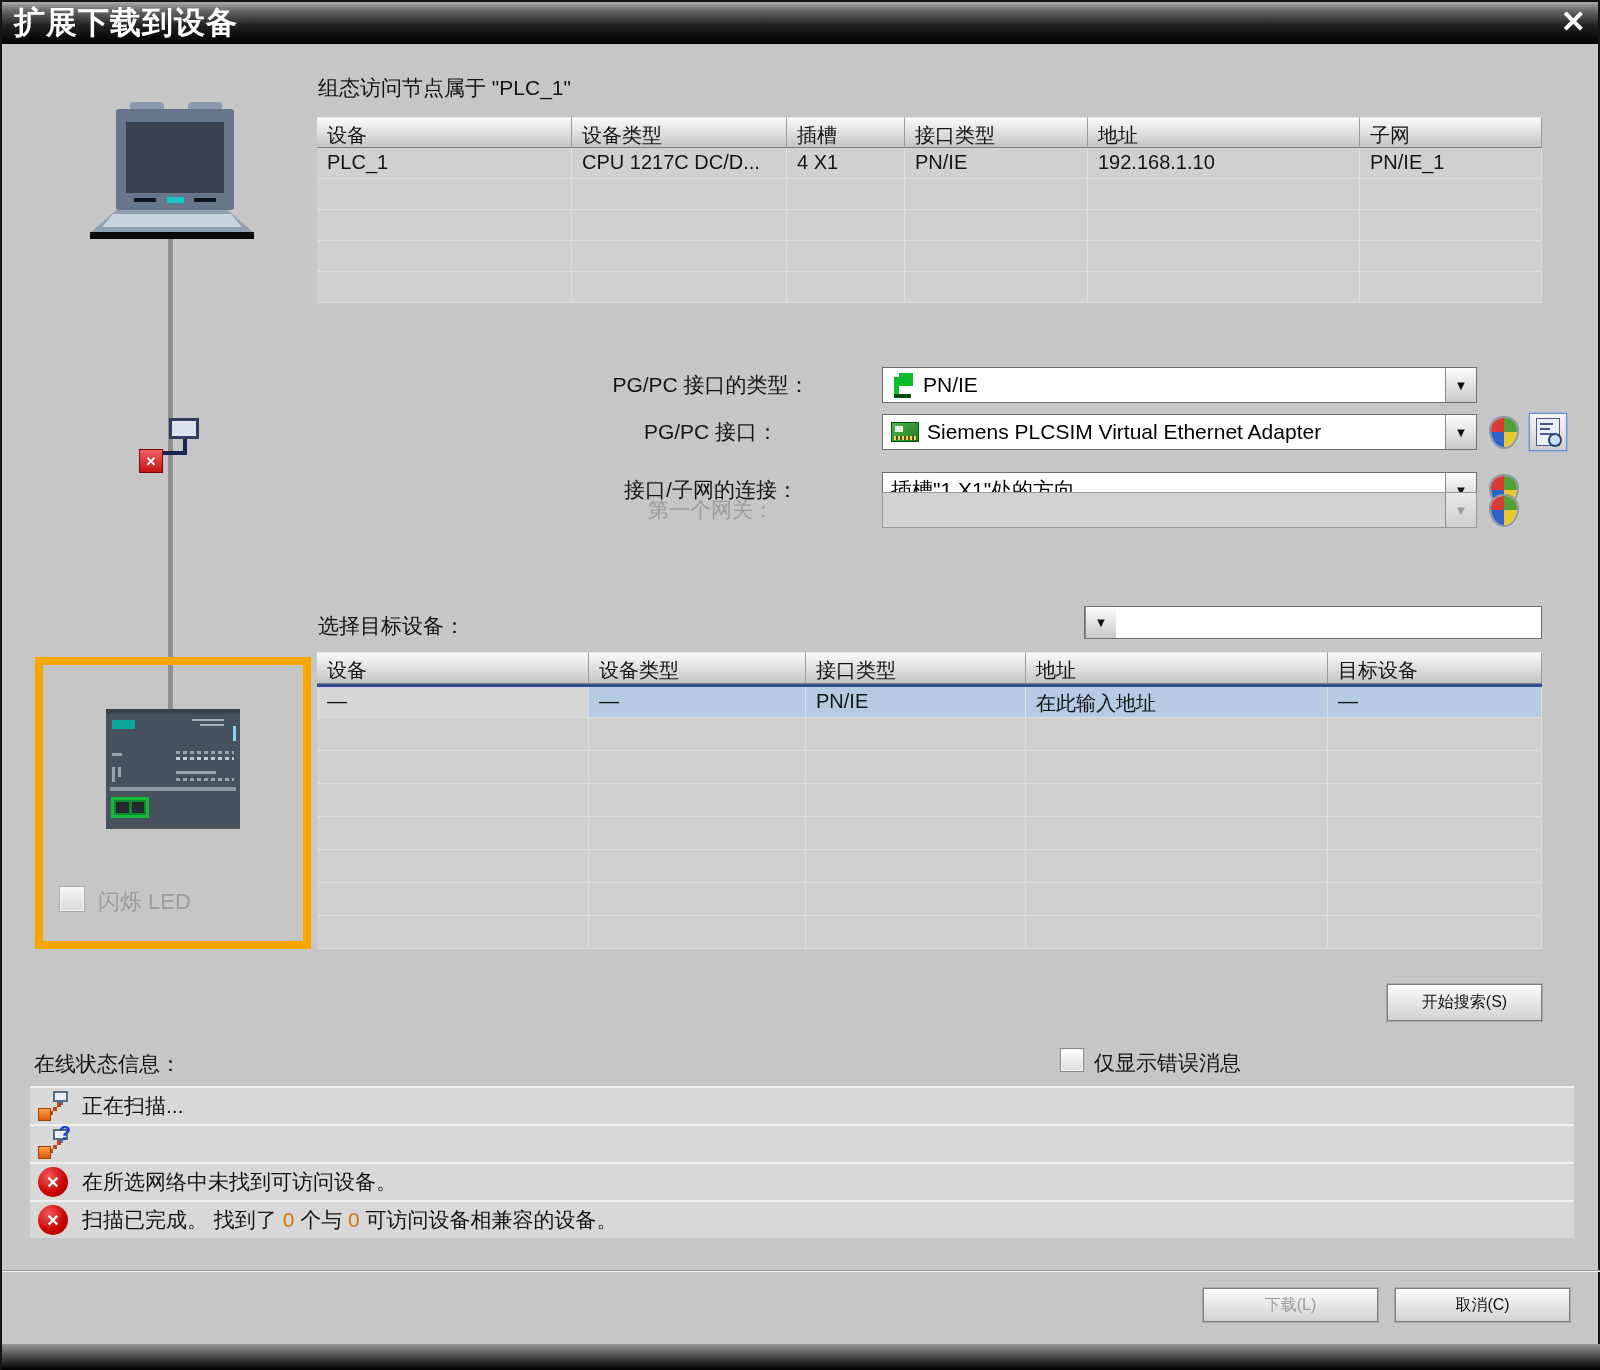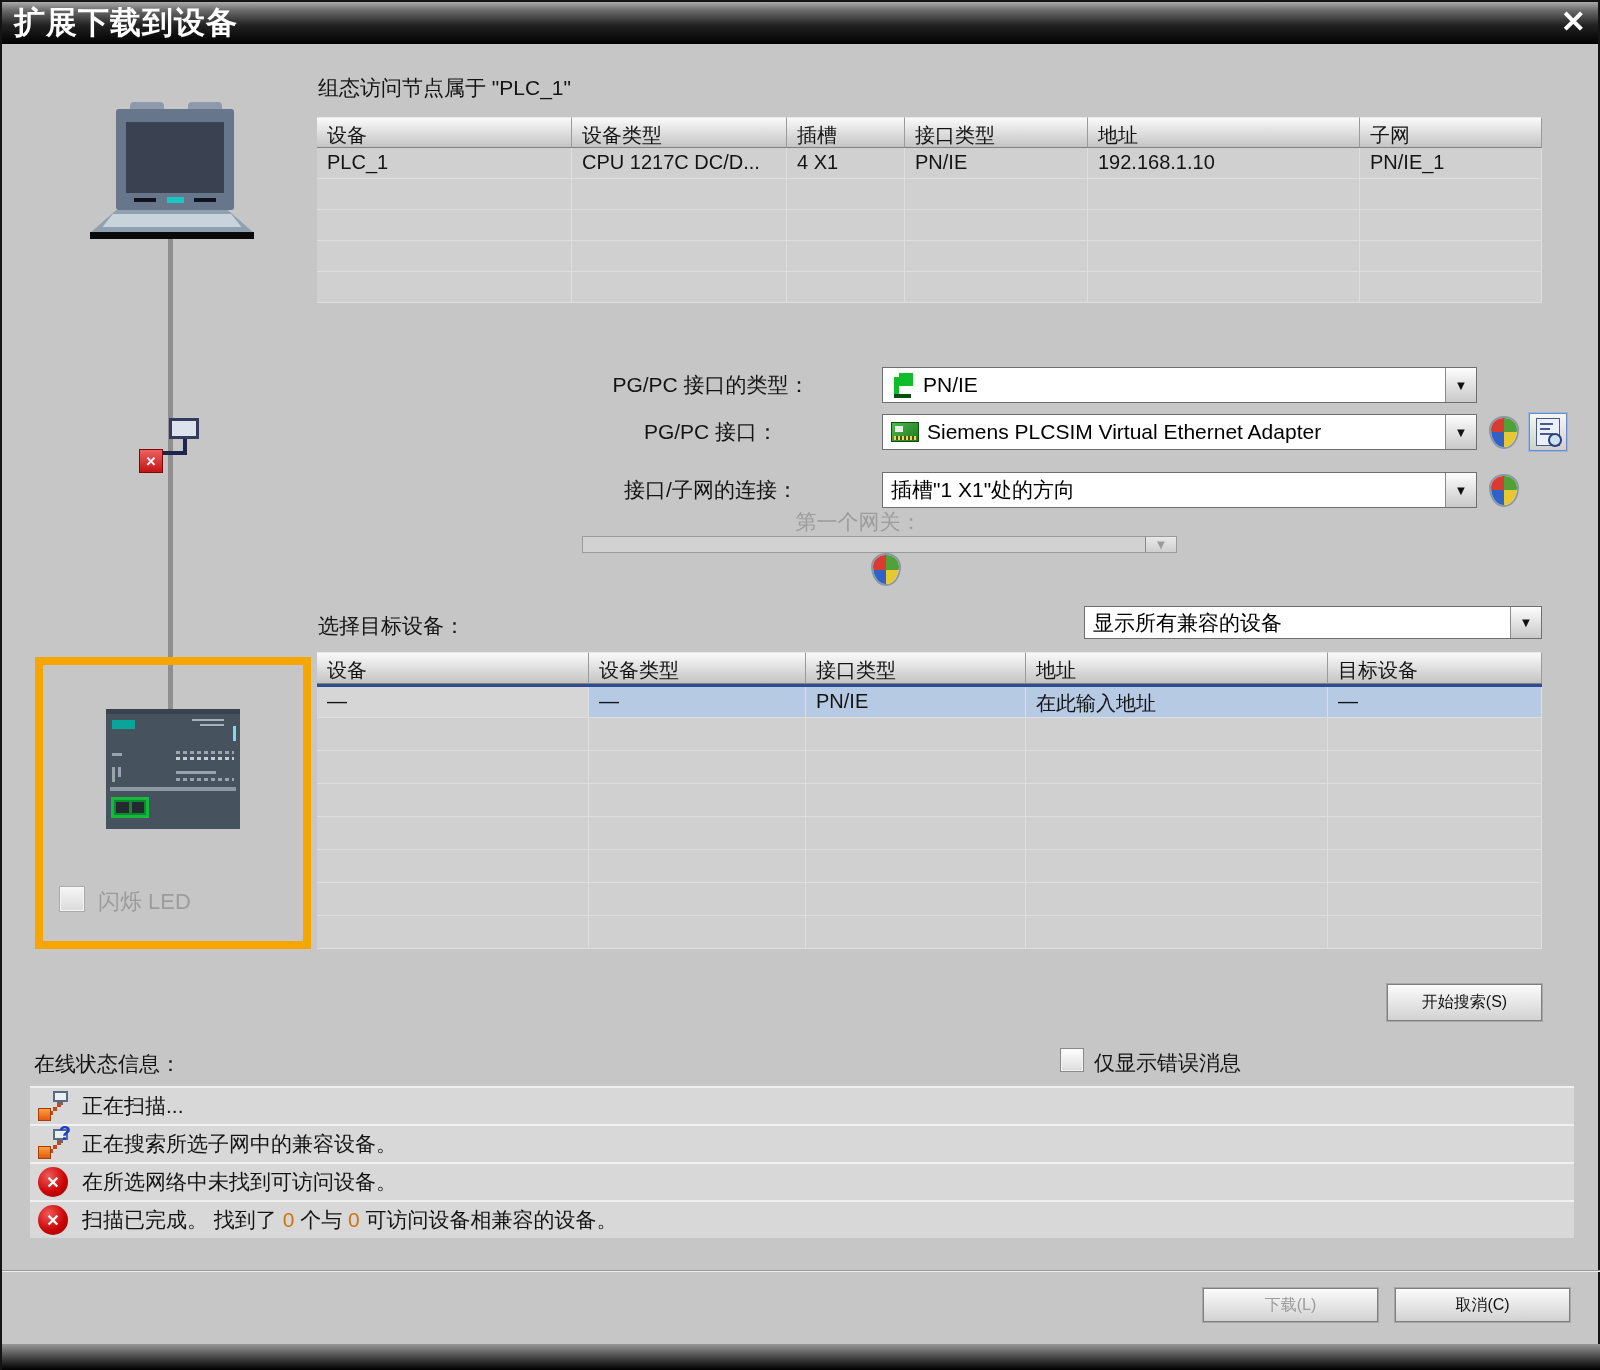--- a/index.html
+++ b/index.html
@@ -291,37 +291,36 @@
       <span class="arrow">▼</span>
     </div>
     <span class="shield">
         <span class="q tl"></span>
         <span class="q tr"></span>
         <span class="q bl"></span>
         <span class="q br"></span>
       </span>
   </div>
 
-  <div class="prow" style="top:506px;flex-direction:column;">
+  <div class="prow" style="top:490px;">
     <span class="lbl plabel dim">第一个网关：</span>
     <div class="combo disabled">
       <span class="val"></span>
       <span class="arrow">▼</span>
     </div>
     <span class="shield">
         <span class="q tl"></span>
         <span class="q tr"></span>
         <span class="q bl"></span>
         <span class="q br"></span>
       </span>
   </div>
 
   <div class="abs lbl" style="left:316px;top:610px;">选择目标设备：</div>
   <div class="abs combo wfilter" style="left:1082px;top:604px;">
-    <span class="val">显示所有兼容的设备</span>
     <span class="arrow">▼</span>
   </div>
 
   <div class="abs tbl t2" style="left:315px;top:650px;width:1225px;">
     <div class="trow">
       <div class="th g0">设备</div>
       <div class="th g1">设备类型</div>
       <div class="th g2">接口类型</div>
       <div class="th g3">地址</div>
       <div class="th g4">目标设备</div>
@@ -431,21 +430,20 @@
         <span class="iscn">
           <span class="mon"></span>
           <span class="stand"></span>
           <span class="d p1"></span>
           <span class="d p2"></span>
           <span class="d p3"></span>
           <span class="sq"></span>
           <span class="qm">?</span>
         </span>
       </span>
-    <span class="txt">正在搜索所选子网中的兼容设备。</span>
   </div>
   <div class="statusrow" style="top:1160px;">
     <span class="iwrap">
         <span class="ierr">✕</span>
       </span>
     <span class="txt">在所选网络中未找到可访问设备。</span>
   </div>
   <div class="statusrow" style="top:1198px;">
     <span class="iwrap">
         <span class="ierr">✕</span>

